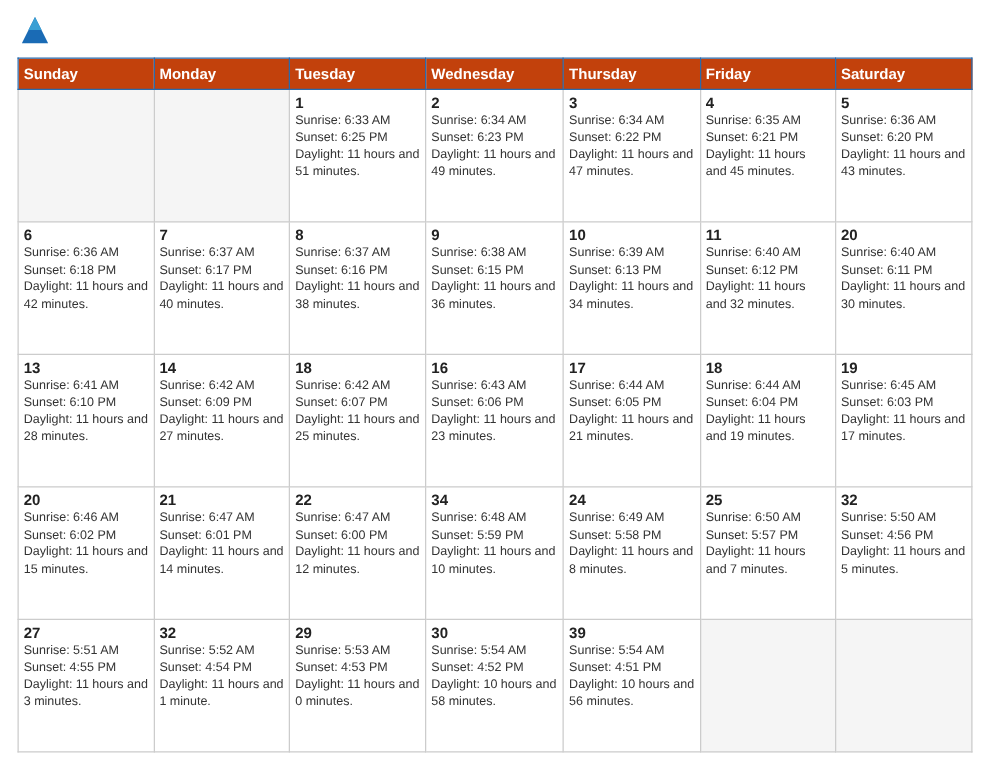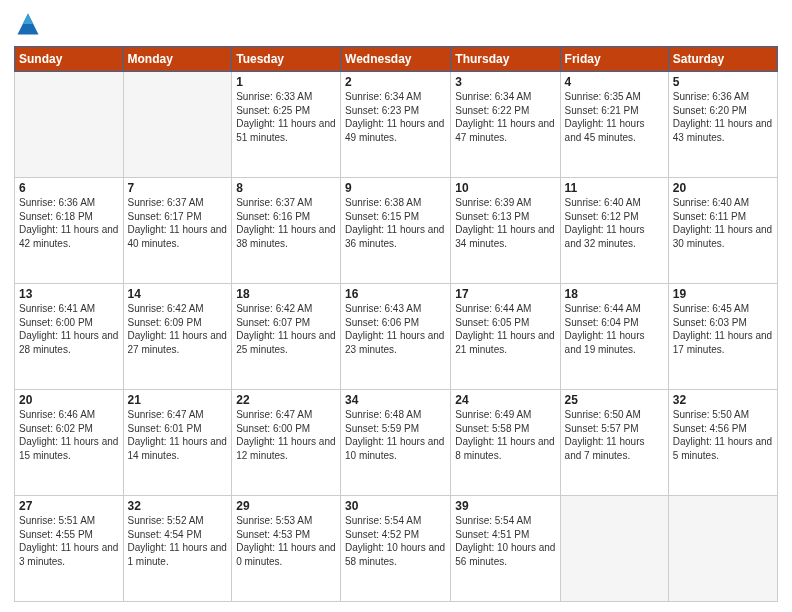--- a/index.html
+++ b/index.html
@@ -203,21 +203,21 @@
             <div class="day-num">20</div>
             <div class="day-info">Sunrise: 6:40 AM
 Sunset: 6:11 PM
 Daylight: 11 hours and 30 minutes.</div>
           </td>
         </tr>
         <tr class="week-row">
           <td>
             <div class="day-num">13</div>
             <div class="day-info">Sunrise: 6:41 AM
-Sunset: 6:00 PM
+Sunset: 6:10 PM
 Daylight: 11 hours and 28 minutes.</div>
           </td>
           <td>
             <div class="day-num">14</div>
             <div class="day-info">Sunrise: 6:42 AM
 Sunset: 6:09 PM
 Daylight: 11 hours and 27 minutes.</div>
           </td>
           <td>
             <div class="day-num">18</div>

